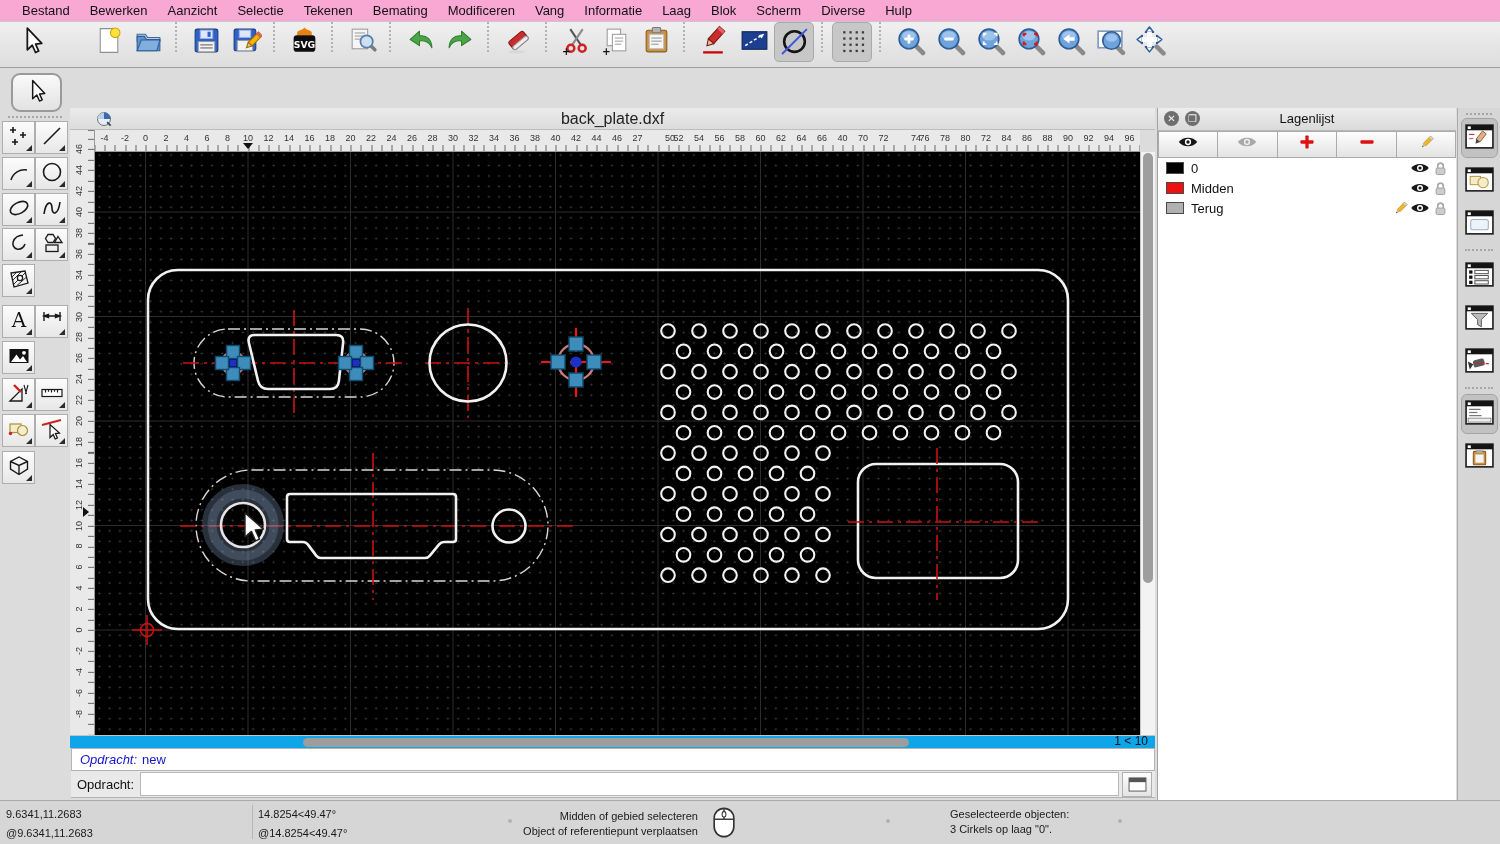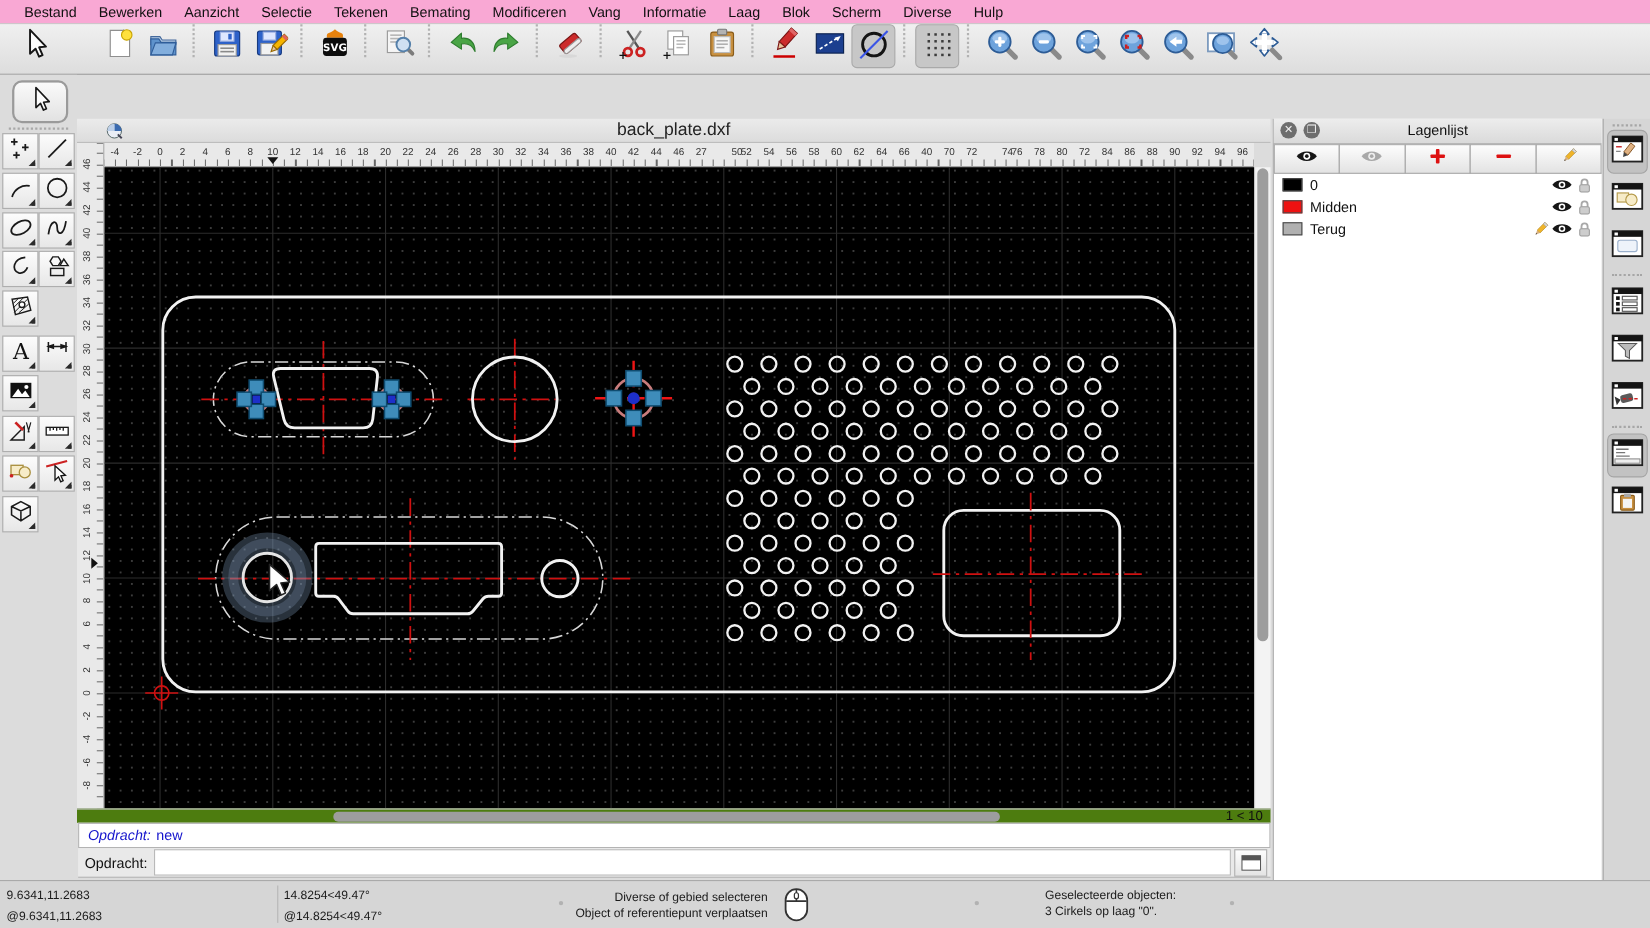--- a/index.html
+++ b/index.html
@@ -58,21 +58,21 @@
   .vruler .lbl{position:absolute;left:9px;font-size:9px;color:#333;transform:translate(-50%,-50%) rotate(-90deg);}
   .vmarker{position:absolute;left:13px;width:0;height:0;border:5px solid transparent;border-left:6px solid #111;transform:translateY(-5px);}
 
   .canvas{left:95px;top:152px;width:1045px;height:583px;background-color:#000;
           background-image:radial-gradient(circle,#3c3c3c 0.9px,transparent 1px);
           background-size:10.25px 10.45px;background-position:50.5px 478px;}
   .canvas svg{position:absolute;left:0;top:0;}
 
   .vscroll{left:1140px;top:152px;width:15px;height:583px;background:#f3f3f3;border-left:1px solid #c4c4c4;box-sizing:border-box;}
   .vthumb{position:absolute;left:2px;top:1px;width:10px;height:430px;background:#9d9d9d;border-radius:5px;}
-  .hscrollrow{left:70px;top:735px;width:1085px;height:13px;background:#4d7c0f;border-top:1px solid #c4c4c4;box-sizing:border-box;}
+  .hscrollrow{left:70px;top:735px;width:1085px;height:13px;background:#0ea5e9;border-top:1px solid #c4c4c4;box-sizing:border-box;}
   .hthumb{position:absolute;left:233px;top:2px;width:606px;height:9px;background:#9d9d9d;border-radius:4.5px;}
   .zoomlabel{position:absolute;right:7px;top:-1px;font-size:12px;color:#111;line-height:13px;}
 
   
   .cmdhist{left:71px;top:748px;width:1084px;height:23px;background:#fff;border:1px solid #b3b3b3;
            box-sizing:border-box;display:flex;align-items:center;padding-left:8px;font-size:13px;color:#1414cc;}
   .cmdhist .lab{font-style:italic;margin-right:5px;}
   .cmdrow{left:71px;top:771px;width:1084px;height:27px;background:#e9e9e9;border-bottom:1px solid #b3b3b3;
           box-sizing:border-box;display:flex;align-items:center;font-size:13px;}
   .cmdrow .lab{padding:0 6px 0 6px;color:#111;}
@@ -966,21 +966,21 @@
     </div>
   </div>
 
 <div class="abs statusbar">
   <span class="sb" style="left:6px;top:7px;">9.6341,11.2683</span>
   <span class="sb" style="left:6px;top:26px;">@9.6341,11.2683</span>
   <div class="sbdiv"></div>
   <span class="sb" style="left:258px;top:7px;">14.8254&lt;49.47°</span>
   <span class="sb" style="left:258px;top:26px;">@14.8254&lt;49.47°</span>
   <div class="sbdot" style="left:508px;"></div>
-  <span class="sb" style="left:430px;width:268px;text-align:right;top:9px;">Diverse of gebied selecteren</span>
+  <span class="sb" style="left:430px;width:268px;text-align:right;top:9px;">Midden of gebied selecteren</span>
   <span class="sb" style="left:430px;width:268px;text-align:right;top:24px;">Object of referentiepunt verplaatsen</span>
   <div class="abs" style="left:712px;top:804px;position:fixed;"></div>
   <div id="mouseicon" class="sb" style="left:712px;top:5px;"><svg viewBox="0 0 22 30" width="24" height="33">
         <rect x="2" y="2" width="18" height="26" rx="9" fill="#fff" stroke="#333" stroke-width="1.5"></rect>
         <line x1="11" y1="2.5" x2="11" y2="12" stroke="#333" stroke-width="1.3"></line>
         <line x1="2.5" y1="12" x2="19.5" y2="12" stroke="#333" stroke-width="1.3"></line>
         <rect x="9.3" y="5" width="3.4" height="5" rx="1.7" fill="#fff" stroke="#333"></rect>
       </svg></div>
   <div class="sbdot" style="left:886px;"></div>
   <span class="sb" style="left:950px;top:7px;">Geselecteerde objecten:</span>

